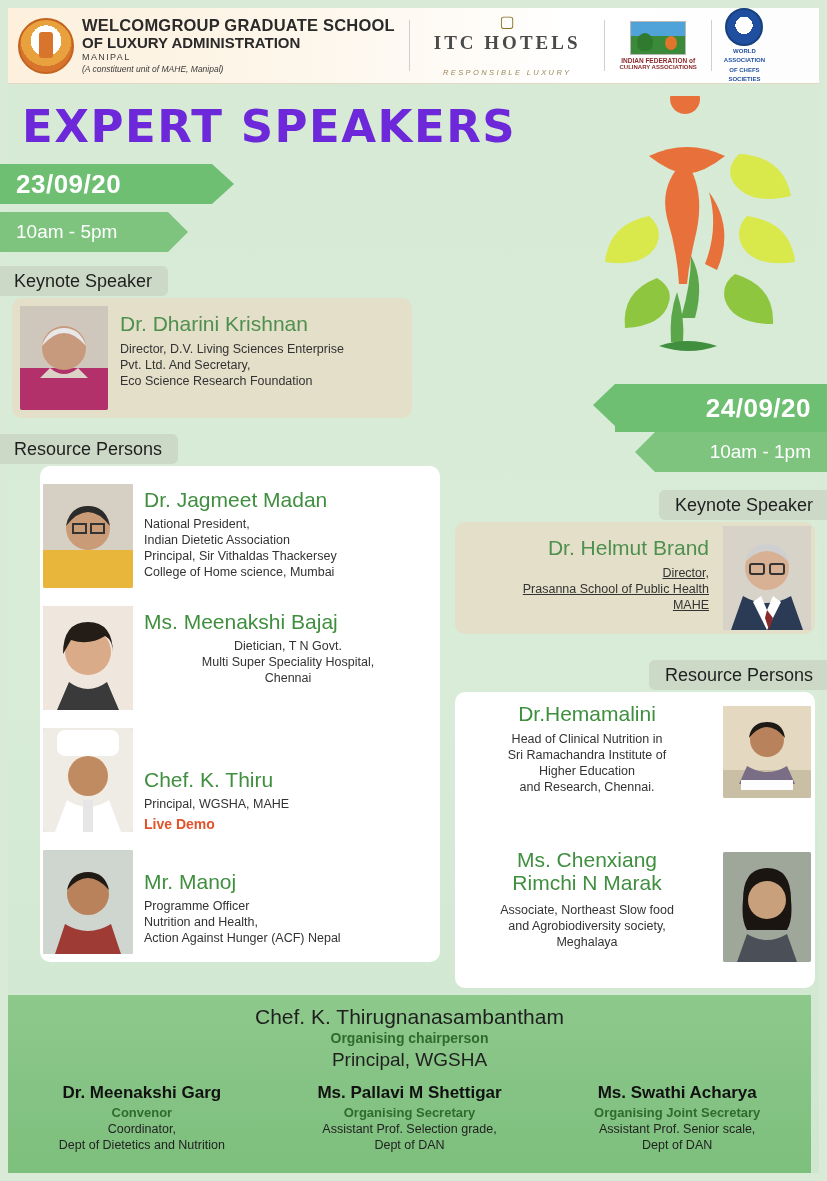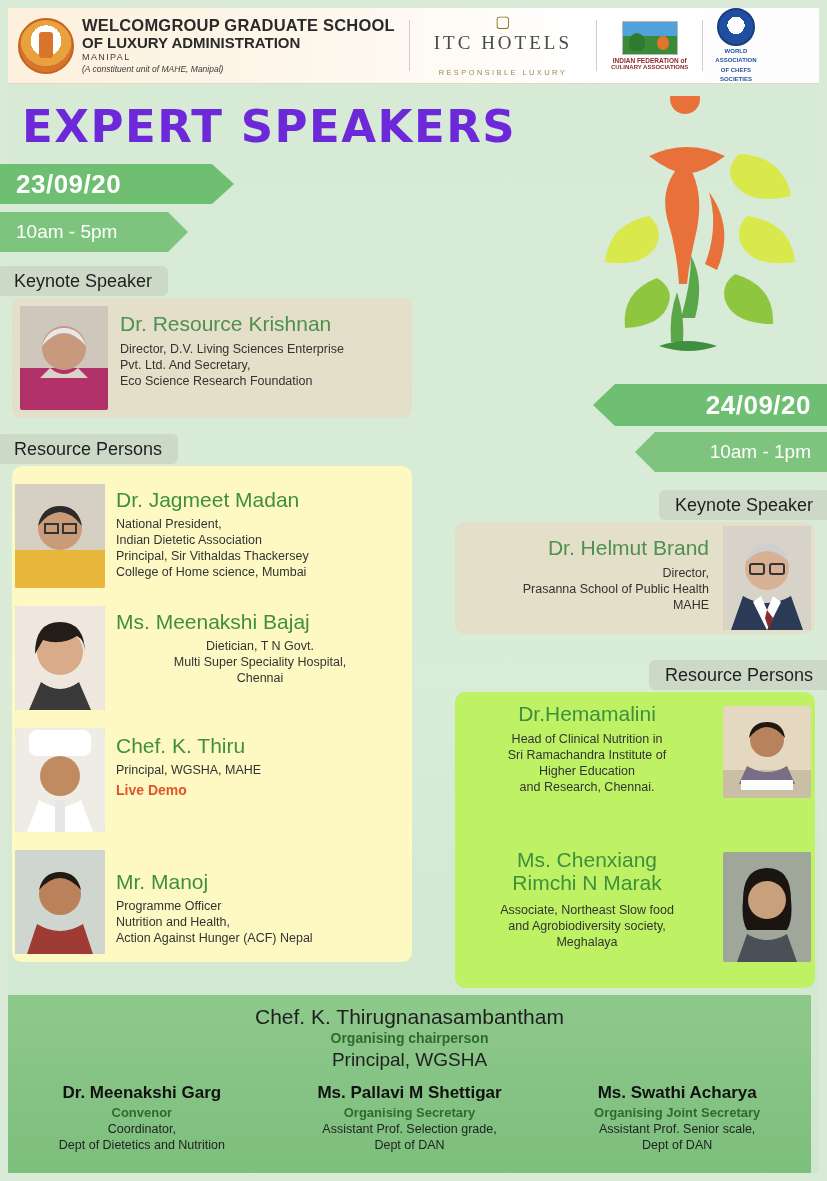--- a/index.html
+++ b/index.html
@@ -59,22 +59,22 @@
   }
   .wgsha-text { flex: none; padding-right: 14px; }
   .wgsha-l1 { font-size: 16.5px; font-weight: bold; color: #2a2a2a; letter-spacing: .2px; line-height: 1.08; }
   .wgsha-l2 { font-size: 15px; font-weight: bold; color: #2a2a2a; line-height: 1.12; }
   .wgsha-l3 { font-size: 9px; color: #3a3a3a; letter-spacing: 1.4px; margin-top: 1px; }
   .wgsha-l4 { font-size: 8.5px; color: #3a3a3a; font-style: italic; margin-top: 2px; }
   .hdr-div { width: 1px; align-self: stretch; background: #cfcfcf; margin: 12px 0; }
 
   .itc-block { flex: none; text-align: center; padding: 0 24px; }
   .itc-mark { font-size: 16px; color: #8a7124; line-height: 1; }
-  .itc-name { font-size: 19px; letter-spacing: 3px; color: #4a4a4a; font-family: "Liberation Serif", serif; margin-top: 2px; }
-  .itc-sub { font-size: 7.5px; letter-spacing: 2.4px; color: #9a8a5c; margin-top: 14px; }
+  .itc-name { font-size: 19px; letter-spacing: 3px; color: #4a4a4a; font-family: "Liberation Serif", serif; margin-top: 2px; font-weight: bold; }
+  .itc-sub { font-size: 7.5px; letter-spacing: 2.4px; color: #9a8a5c; margin-top: 14px; font-style: italic; }
 
   .ifca-block { flex: none; text-align: center; padding: 0 14px; }
   .ifca-img {
     width: 56px; height: 34px; margin: 0 auto;
     background: linear-gradient(180deg,#4fa3d8 0 45%, #3a8a3a 45% 100%);
     border: 1px solid #b9b9b9;
     position: relative;
   }
   .ifca-img:before {
     content:"";
@@ -143,21 +143,21 @@
   .ribbon-left-sub:after {
     content: "";
     position: absolute; left: 168px; top: 0;
     border-top: 20px solid transparent;
     border-bottom: 20px solid transparent;
     border-left: 20px solid #7ec47f;
   }
   .ribbon-right {
     position: absolute;
     right: 0; top: 384px;
-    width: 212px; height: 42px;
+    width: 212px; height: 48px;
     background: #6fbf73;
     display: flex; align-items: center; justify-content: flex-end;
     padding-right: 16px;
   }
   .ribbon-right:before {
     content: "";
     position: absolute; right: 212px; top: 0;
     border-top: 21px solid transparent;
     border-bottom: 21px solid transparent;
     border-right: 22px solid #6fbf73;
@@ -189,22 +189,22 @@
     font-size: 18px;
     color: #1f1f1f;
     border-radius: 2px;
   }
   .tag.left { left: 0; padding: 0 16px 0 14px; border-radius: 0 6px 6px 0; }
   .tag.right { right: 0; padding: 0 14px 0 16px; border-radius: 6px 0 0 6px; }
 
   
   .card { position: absolute; border-radius: 10px; }
   .card-beige { background: #e3dfc8; }
-  .card-green { background: #fef9c3; }
-  .card-pink  { background: #bef264; }
+  .card-green { background: #ffffff; margin-left: 28px; }
+  .card-pink  { background: #ffffff; }
 
   .photo {
     position: absolute;
     background: #b9b9b9;
     overflow: hidden;
     border-radius: 2px;
   }
   .photo > .ph {
     position: absolute; inset: 0;
   }
@@ -303,21 +303,21 @@
     <div class="photo" style="left:8px; top:8px; width:88px; height:104px;">
       <svg class="ph" viewBox="0 0 88 104" preserveAspectRatio="none">
         <rect width="88" height="104" fill="#cfc7bb"></rect>
         <rect y="62" width="88" height="42" fill="#b2316b"></rect>
         <circle cx="44" cy="42" r="22" fill="#c79a7e"></circle>
         <path d="M22 40 q22 -26 44 0 q-6 -18 -22 -18 q-16 0 -22 18 z" fill="#e8e8e8"></path>
         <path d="M30 62 q14 12 28 0 l10 10 -48 0 z" fill="#dcd3c8"></path>
       </svg>
     </div>
     <div style="position:absolute; left:108px; top:14px; right:10px;">
-      <div class="p-name beige">Dr. Resource Krishnan</div>
+      <div class="p-name beige">Dr. Dharini Krishnan</div>
       <div class="p-desc" style="margin-top:6px; white-space:pre-line;">Director, D.V. Living Sciences Enterprise
 Pvt. Ltd. And Secretary,
 Eco Science Research Foundation</div>
     </div>
   </div>
 
   <div class="tag left" style="top:434px;">Resource Persons</div>
 
   <div class="card card-green" style="left:12px; top:466px; width:400px; height:496px;">
 
@@ -361,21 +361,21 @@
     <div>
       <div class="photo" style="left:3px; top:262px; width:90px; height:104px;">
         <svg class="ph" viewBox="0 0 90 104" preserveAspectRatio="none">
           <rect width="90" height="104" fill="#efece6"></rect>
           <rect x="14" y="2" width="62" height="26" rx="8" fill="#ffffff"></rect>
           <circle cx="45" cy="48" r="20" fill="#c08b60"></circle>
           <path d="M24 72 q21 14 42 0 l12 32 -66 0 z" fill="#ffffff"></path>
           <rect x="40" y="72" width="10" height="32" fill="#e6e6e6"></rect>
         </svg>
       </div>
-      <div style="position:absolute; left:104px; top:268px; right:8px;">
+      <div style="position:absolute; left:104px; top:302px; right:8px;">
         <div class="p-name">Chef. K. Thiru</div>
         <div class="p-desc" style="margin-top:5px; white-space:pre-line;">Principal, WGSHA, MAHE</div>
         <div class="p-live">Live Demo</div>
       </div>
     </div>
 
     <div>
       <div class="photo" style="left:3px; top:384px; width:90px; height:104px;">
         <svg class="ph" viewBox="0 0 90 104" preserveAspectRatio="none">
           <rect width="90" height="104" fill="#cfd6cf"></rect>
@@ -398,21 +398,21 @@
   </div>
   <div class="ribbon-right-sub">
     <span class="time-txt">10am - 1pm</span>
   </div>
 
   <div class="tag right" style="top:490px;">Keynote Speaker</div>
 
   <div class="card card-beige" style="right:12px; top:522px; width:360px; height:112px;">
     <div style="position:absolute; left:12px; top:14px; right:106px;" class="right-al">
       <div class="p-name beige">Dr. Helmut Brand</div>
-      <div class="p-desc right-al" style="margin-top:6px; white-space:pre-line;">Director,
+      <div class="p-desc right-al" style="margin-top:6px; white-space:pre-line;text-decoration:underline;">Director,
 Prasanna School of Public Health
 MAHE</div>
     </div>
     <div class="photo" style="right:4px; top:4px; width:88px; height:104px;">
       <svg class="ph" viewBox="0 0 88 104" preserveAspectRatio="none">
         <rect width="88" height="104" fill="#d8d3c8"></rect>
         <circle cx="44" cy="42" r="22" fill="#d8b195"></circle>
         <path d="M22 36 q22 -22 44 0 q-4 -18 -22 -18 q-18 0 -22 18 z" fill="#cfcfcf"></path>
         <rect x="27" y="38" width="14" height="10" rx="2" fill="none" stroke="#333" stroke-width="2"></rect>
         <rect x="47" y="38" width="14" height="10" rx="2" fill="none" stroke="#333" stroke-width="2"></rect>

